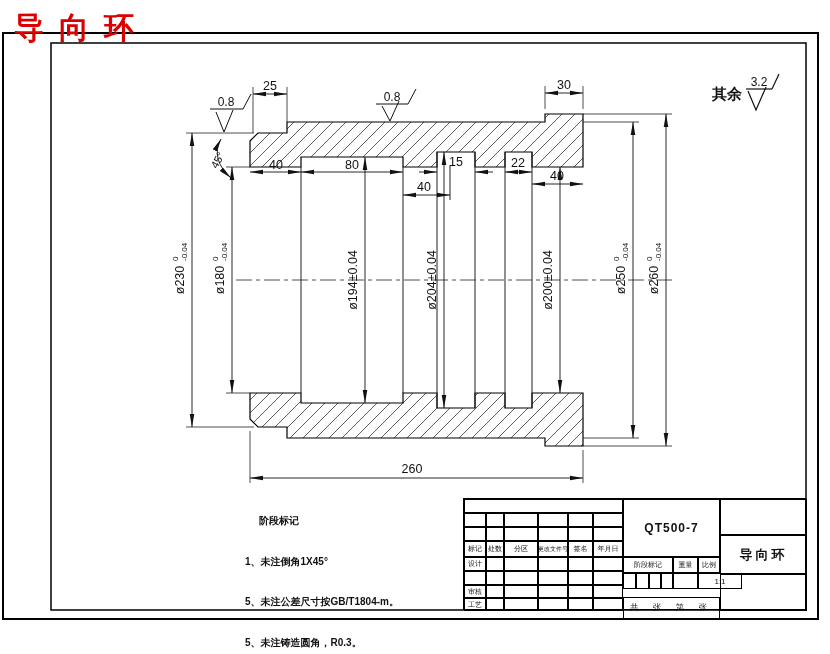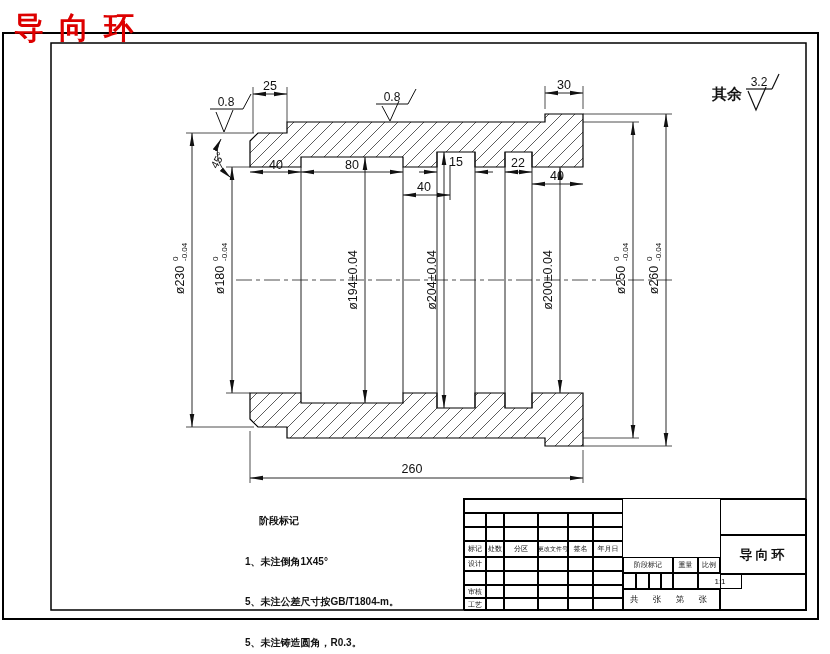--- a/index.html
+++ b/index.html
@@ -15,21 +15,21 @@
   
   .tb{position:absolute;left:463px;top:498px;width:343px;height:112px;
       border:1.5px solid #000;box-sizing:border-box;font-size:8px;}
   .tb .cell{position:absolute;border:1px solid #000;box-sizing:border-box;
             display:flex;align-items:center;justify-content:center;text-align:center;
             overflow:hidden;white-space:nowrap;}
   .tb .small{font-size:7px;}
   .tb .tiny{font-size:6px;}
   .tb .big{font-size:12px;font-weight:bold;letter-spacing:1px;}
   .tb .name{font-size:13px;font-weight:bold;letter-spacing:3px;}
-  .tb .sheet{letter-spacing:6px;font-size:8.5px;}
+  .tb .sheet{letter-spacing:6px;font-size:8.5px;margin-top:8px;}
 </style>
 </head>
 <body>
 
 <div class="page">
 
   <svg class="drawing" width="830" height="654" viewBox="0 0 830 654">
     <defs>
       <pattern id="hatch" width="13" height="13" patternUnits="userSpaceOnUse">
         <path d="M-2,15 L15,-2" stroke="#333" stroke-width="0.8" fill="none"></path>
@@ -224,20 +224,21 @@
     <div class="cell" style="left:74px;top:86px;width:30px;height:13px"></div>
     <div class="cell" style="left:104px;top:86px;width:25px;height:13px"></div>
     <div class="cell" style="left:129px;top:86px;width:30px;height:13px"></div>
     <div class="cell small" style="left:0;top:99px;width:22px;height:13px">工艺</div>
     <div class="cell" style="left:22px;top:99px;width:18px;height:13px"></div>
     <div class="cell" style="left:40px;top:99px;width:34px;height:13px"></div>
     <div class="cell" style="left:74px;top:99px;width:30px;height:13px"></div>
     <div class="cell" style="left:104px;top:99px;width:25px;height:13px"></div>
     <div class="cell" style="left:129px;top:99px;width:30px;height:13px"></div>
 
+    <div class="cell big" style="left:159px;top:0;width:97px;height:58px">QT500-7</div>
     <div class="cell small" style="left:159px;top:58px;width:50px;height:16px">阶段标记</div>
     <div class="cell small" style="left:209px;top:58px;width:25px;height:16px">重量</div>
     <div class="cell small" style="left:234px;top:58px;width:22px;height:16px">比例</div>
     <div class="cell" style="left:159px;top:74px;width:13px;height:16px"></div>
     <div class="cell" style="left:172px;top:74px;width:13px;height:16px"></div>
     <div class="cell" style="left:185px;top:74px;width:12px;height:16px"></div>
     <div class="cell" style="left:197px;top:74px;width:12px;height:16px"></div>
     <div class="cell" style="left:209px;top:74px;width:25px;height:16px"></div>
     <div class="cell" style="left:234px;top:74px;width:44px;height:16px">1:1</div>
     <div class="cell sheet" style="left:159px;top:90px;width:97px;height:22px">共 张 第 张</div>

